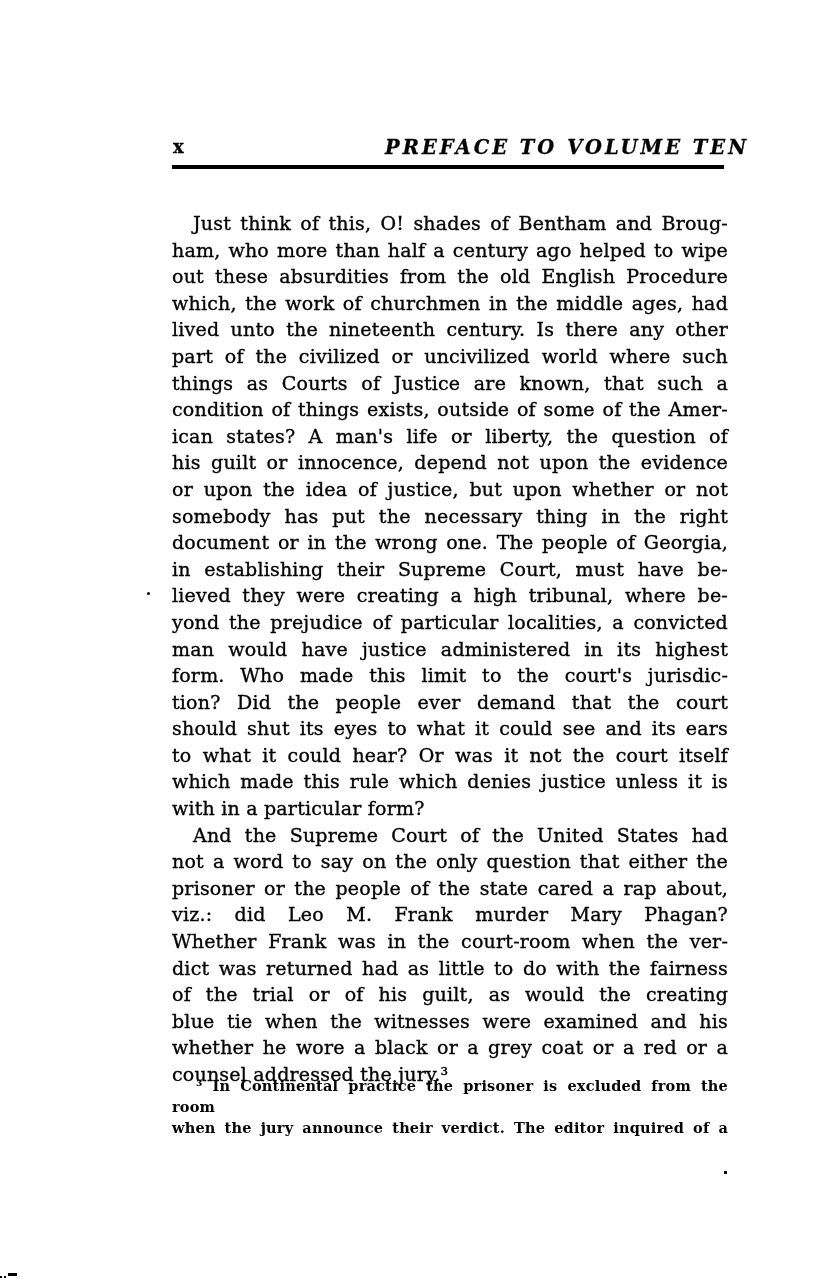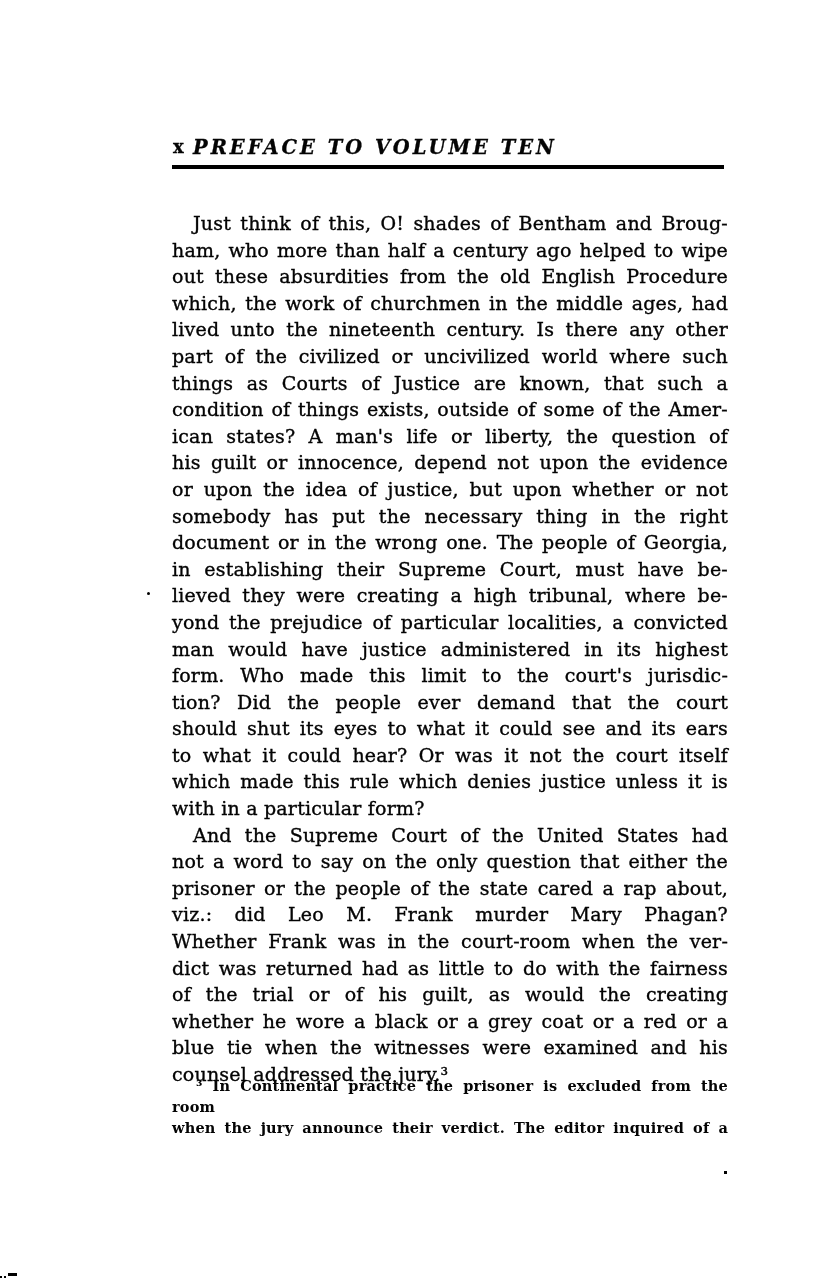--- a/index.html
+++ b/index.html
@@ -24,21 +24,21 @@
     font-size: 18px;
     font-weight: bold;
     letter-spacing: 1px;
     -webkit-text-stroke: 0.3px #000;
   }
   .running-header {
     position: absolute;
     left: 193px;          
     top: 136px;
     width: 556px;
-    text-align: left;
+    text-align: right;
     font-size: 19.5px;
     font-style: italic;
     font-weight: bold;
     letter-spacing: 3px;
     white-space: nowrap;
     -webkit-text-stroke: 0.3px #000;
   }
   .header-rule {
     position: absolute;
     left: 172px;
@@ -131,22 +131,22 @@
         <div class="line endline">with in a particular form?</div>
       </div>
     <div>
         <div class="line indent">And the Supreme Court of the United States had</div>
         <div class="line">not a word to say on the only question that either the</div>
         <div class="line">prisoner or the people of the state cared a rap about,</div>
         <div class="line">viz.: did Leo M. Frank murder Mary Phagan?</div>
         <div class="line">Whether Frank was in the court-room when the ver-</div>
         <div class="line">dict was returned had as little to do with the fairness</div>
         <div class="line">of the trial or of his guilt, as would the creating</div>
+        <div class="line">blue tie when the witnesses were examined and his</div>
         <div class="line">whether he wore a black or a grey coat or a red or a</div>
-        <div class="line">blue tie when the witnesses were examined and his</div>
         <div class="line endline">counsel addressed the jury.³</div>
       </div>
   </div>
 
   <div class="footnote-block">
       <div class="fline indent">³ In Continental practice the prisoner is excluded from the room</div>
       <div class="fline">when the jury announce their verdict.  The editor inquired of a</div>
     </div>
 
   <div class="speck margin-dot"></div>

